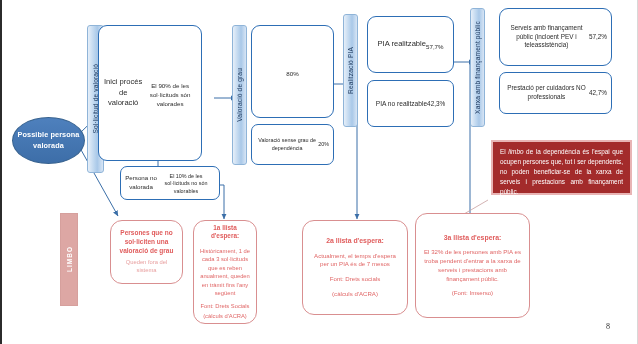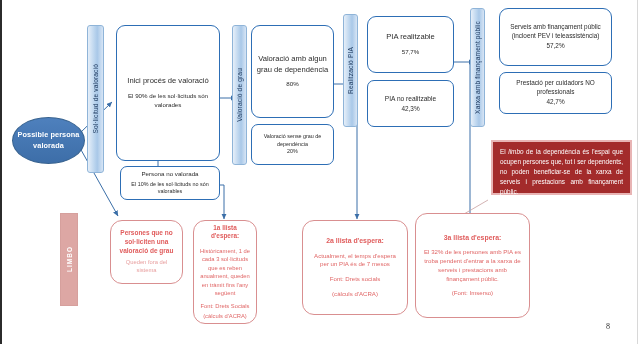--- a/index.html
+++ b/index.html
@@ -55,21 +55,21 @@
     white-space: nowrap;
     letter-spacing: .15px;
   }
 
   
   .bbox {
     border: 1.2px solid #2d6eb5;
     border-radius: 9px;
     background: #ffffff;
     display: flex;
-    flex-direction: column;
+    flex-direction: row;
     align-items: center;
     justify-content: center;
     text-align: center;
     color: #2b2b2b;
     padding: 2px 4px;
   }
   .bbox .t1 { font-size: 7.6px; line-height: 1.42; }
   .bbox .t2 { font-size: 6.2px; line-height: 1.4; margin-top: 5px; }
   .bbox .t3 { font-size: 5.4px; line-height: 1.38; }
   .bbox.sm { border-radius: 7px; }
@@ -184,32 +184,31 @@
   </div>
 
   <div class="node band" style="left:341px; top:14px; width:15px; height:113px;">
     <span>Realització PIA</span>
   </div>
 
   <div class="node band" style="left:468px; top:8px; width:15px; height:119px;">
     <span>Xarxa amb finançament públic</span>
   </div>
 
-  <div class="node bbox" style="left:114px; top:25px; width:104px; height:136px;">
+  <div class="node bbox" style="left:96px; top:25px; width:104px; height:136px;">
     <div class="t1">Inici procés de valoració</div>
     <div class="t2">El 90% de les sol·licituds són valorades</div>
   </div>
 
   <div class="node bbox sm" style="left:118px; top:166px; width:100px; height:34px;">
     <div class="t3" style="font-size:6.2px;">Persona no valorada</div>
     <div class="t3" style="margin-top:2px;">El 10% de les sol·licituds no són valorables</div>
   </div>
 
   <div class="node bbox" style="left:249px; top:25px; width:83px; height:93px;">
-    <div class="t1">Valoració amb algun grau de dependència</div>
     <div class="t2">80%</div>
   </div>
 
   <div class="node bbox sm" style="left:249px; top:124px; width:83px; height:41px;">
     <div class="t3">Valoració sense grau de dependència</div>
     <div class="t3">20%</div>
   </div>
 
   <div class="node bbox" style="left:365px; top:16px; width:87px; height:57px;">
     <div class="t1">PIA realitzable</div>

